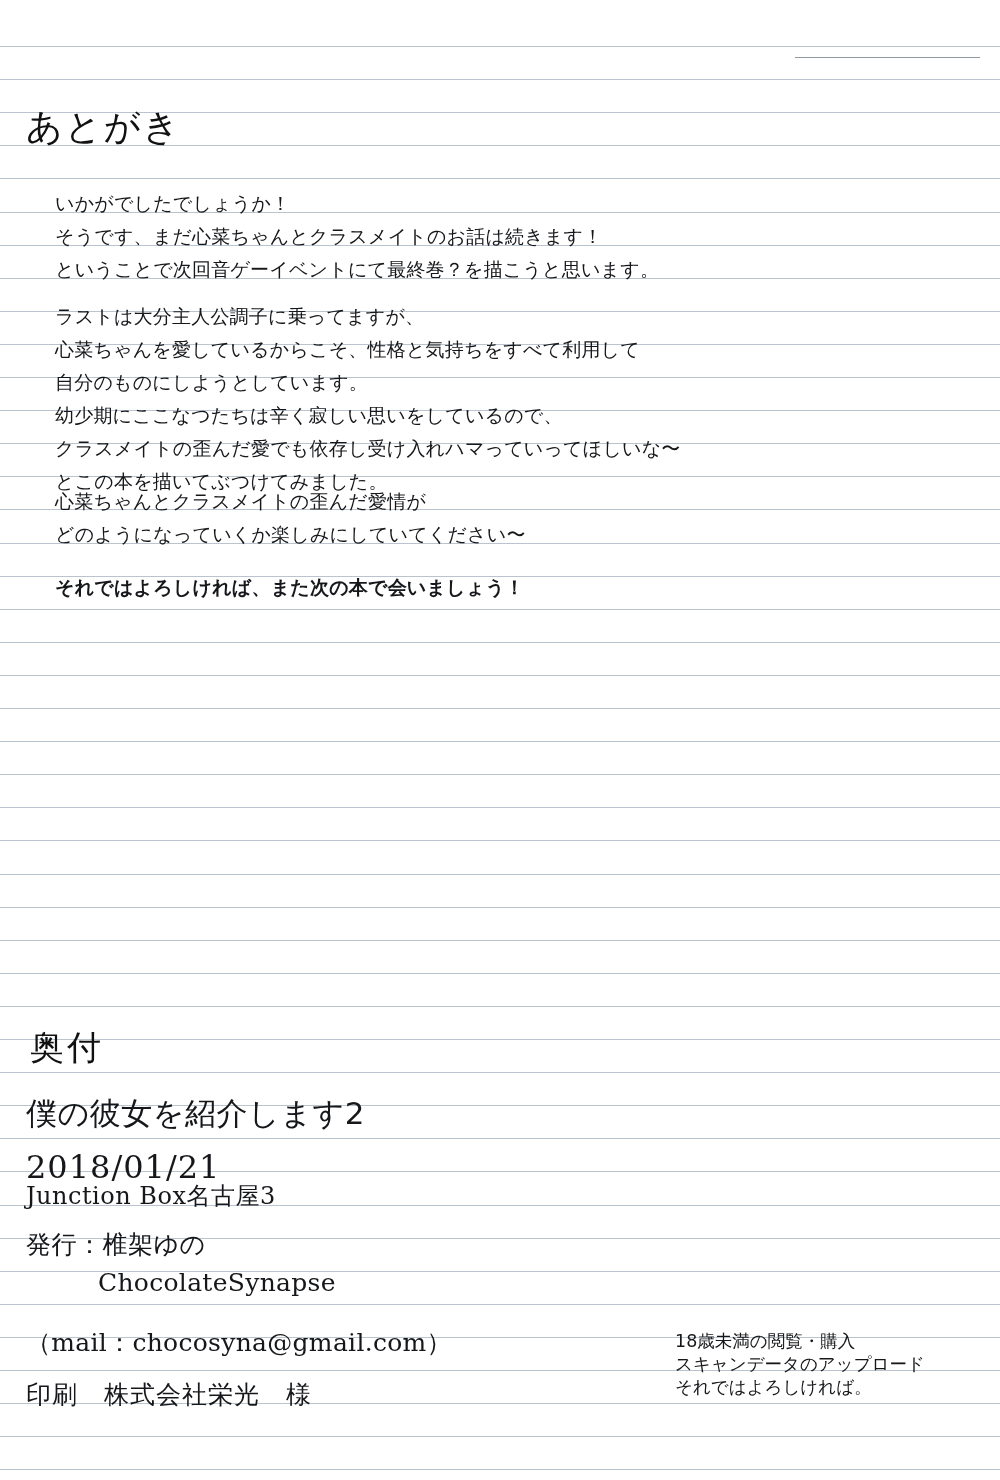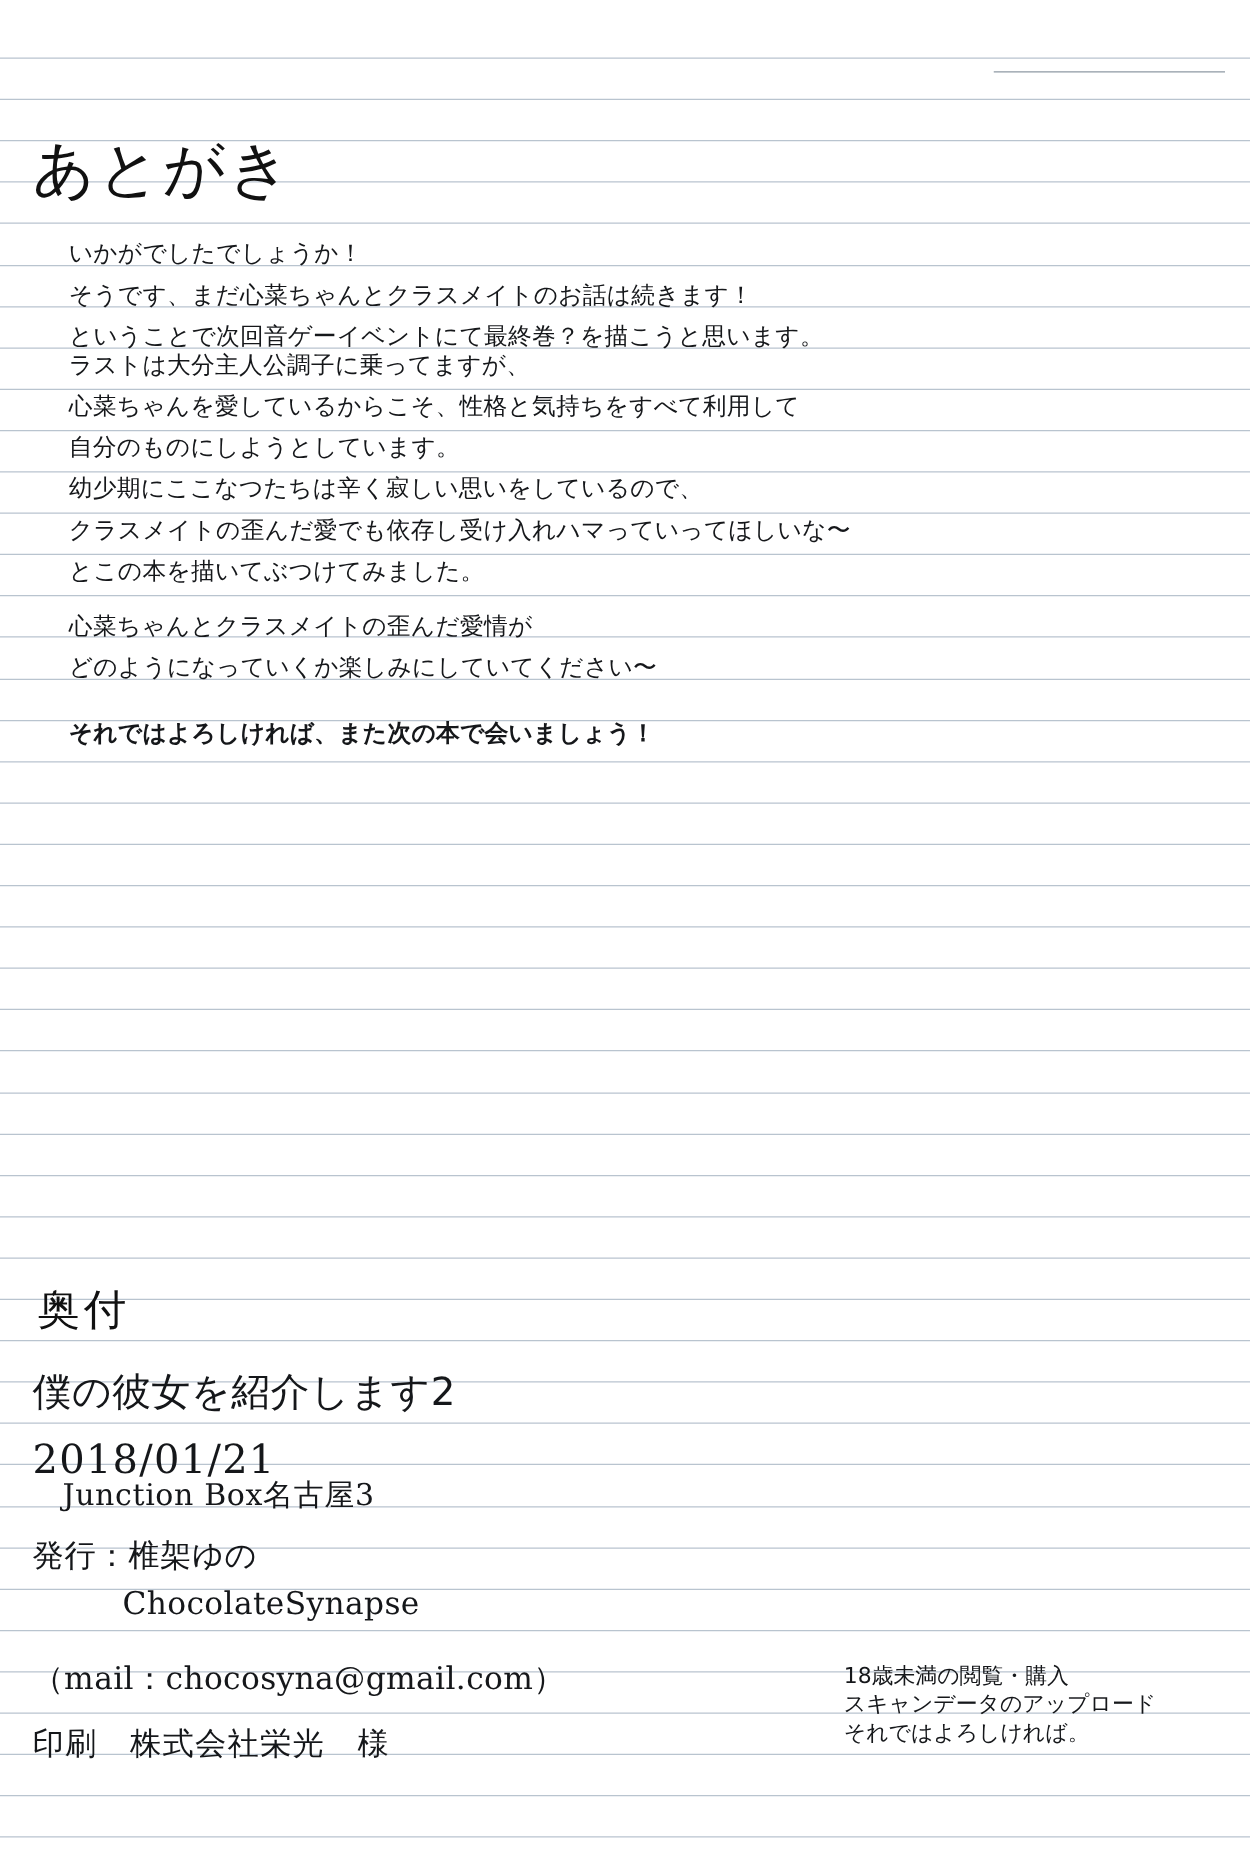--- a/index.html
+++ b/index.html
@@ -40,39 +40,39 @@
   
   #page {
     position: absolute;
     inset: 0;
   }
 
   .afterword-title {
     position: absolute;
     left: 26px;
     top: 103px;
-    font-size: 49px;
+    font-size: 36px;
     letter-spacing: 2px;
     color: #111;
     font-family: "DejaVu Sans", sans-serif;
     font-weight: 400;
   }
 
   .body-block {
     position: absolute;
     left: 55px;
     font-size: 19px;
     line-height: 33px;
     color: #15171a;
     font-family: "DejaVu Sans", sans-serif;
     white-space: pre;
     letter-spacing: 0.2px;
   }
   #para1 { top: 187px; }
-  #para2 { top: 276px; }
+  #para2 { top: 300px; }
   #para3 { top: 485px; }
   #para4 { top: 571px; font-weight: bold; }
 
   .colophon-title {
     position: absolute;
     left: 30px;
     top: 1025px;
     font-size: 34px;
     letter-spacing: 3px;
     color: #111;
@@ -81,21 +81,21 @@
 
   .colophon-line {
     position: absolute;
     left: 26px;
     color: #15171a;
     font-family: "DejaVu Sans", sans-serif;
     white-space: pre;
   }
   #c-work   { top: 1093px; font-size: 31px; letter-spacing: 0.5px; }
   #c-date   { top: 1148px; font-size: 32px; letter-spacing: 1px; font-family: "DejaVu Serif", serif; }
-  #c-event  { top: 1180px; font-size: 24px; letter-spacing: 0.5px; font-family: "DejaVu Serif", serif; margin-left: 24px; }
+  #c-event  { top: 1180px; font-size: 24px; letter-spacing: 0.5px; font-family: "DejaVu Serif", serif; }
   #c-pub    { top: 1228px; font-size: 25px; letter-spacing: 0.5px; }
   #c-circle { top: 1268px; left: 98px; font-size: 25px; letter-spacing: 0.3px; font-family: "DejaVu Serif", serif; }
   #c-mail   { top: 1326px; font-size: 25px; letter-spacing: 0.3px; font-family: "DejaVu Serif", serif; }
   #c-print  { top: 1378px; font-size: 25px; letter-spacing: 1px; }
 
   .notice {
     position: absolute;
     left: 675px;
     top: 1330px;
     font-size: 17.5px;

